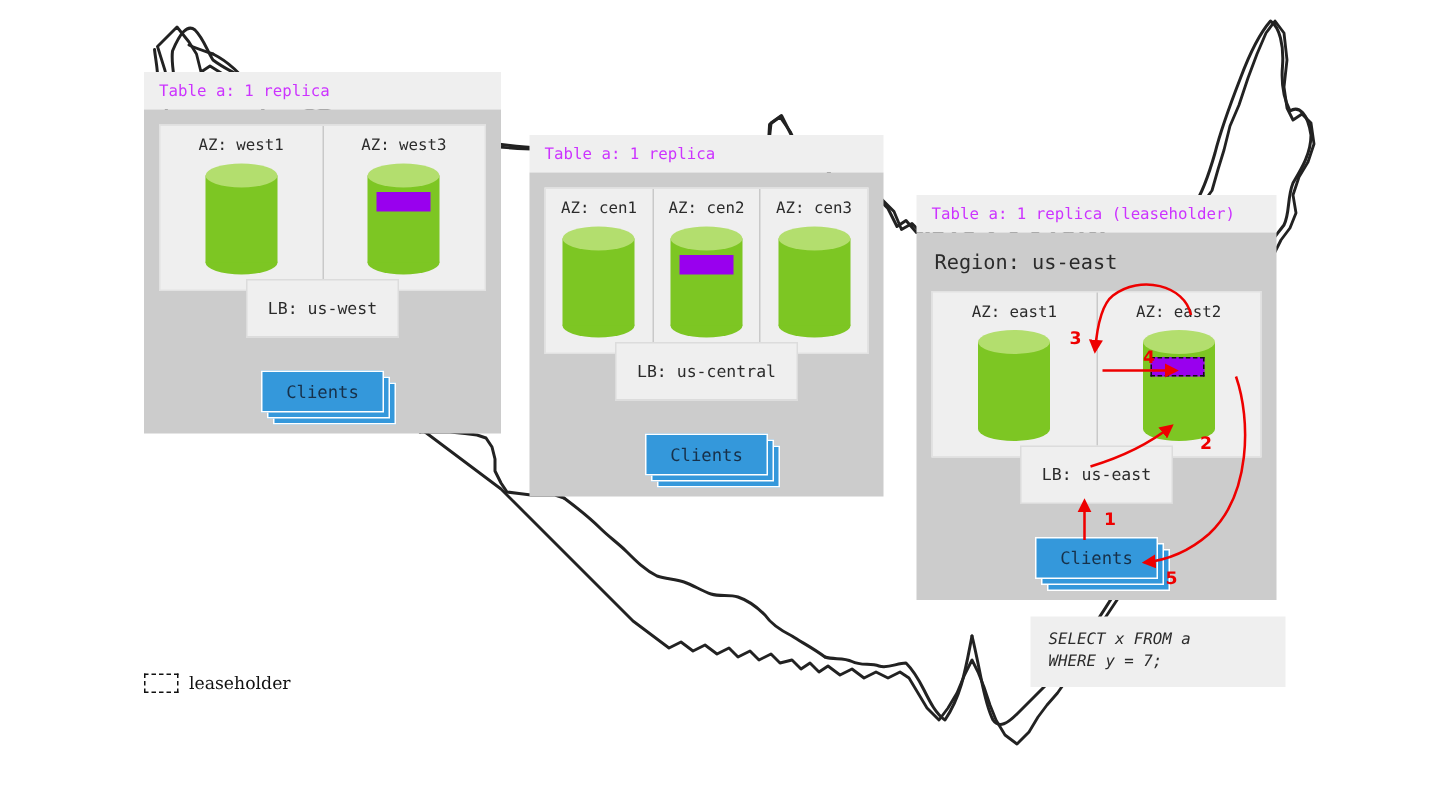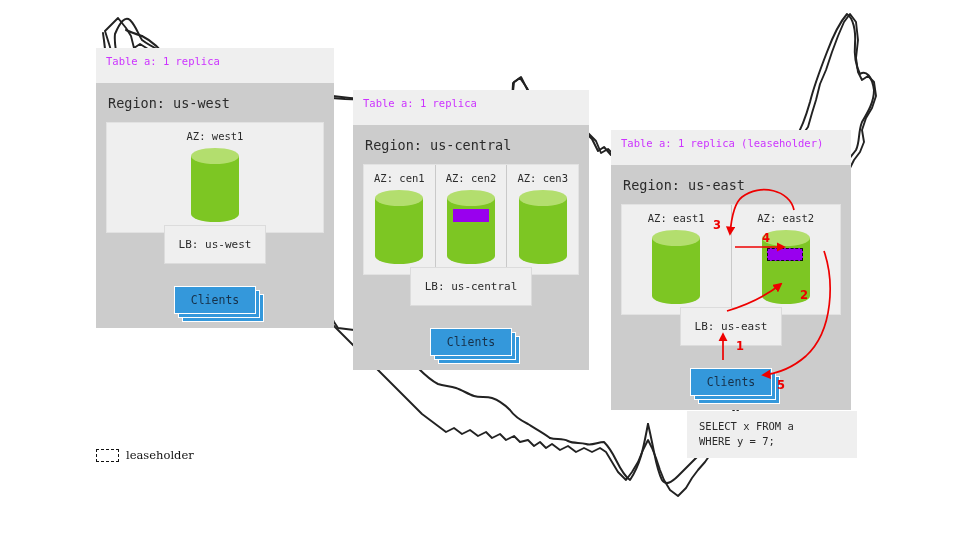--- a/index.html
+++ b/index.html
@@ -12,21 +12,21 @@
   }
   #stage{position:absolute;inset:0;width:960px;height:540px;}
 
   
   #map{position:absolute;left:0;top:0;width:960px;height:540px;z-index:0;}
 
   
   .region{position:absolute;z-index:2;}
   .region-header{
     background:#efefef;
-    padding:7px 10px 16px 10px;
+    padding:7px 10px 6px 10px;
     font-size:10.5px;
     color:#cc33ff;
     letter-spacing:0px;
     white-space:nowrap;
   }
   .region-body{
     background:#cccccc;
     padding:10px 10px 14px 10px;
   }
   .region-title{
@@ -261,44 +261,51 @@
                C198 120 192 106 186 94 C180 82 174 70 168 60
                C160 48 150 40 142 36"></path>
 
       <path d="M142 36 C136 34 130 32 126 30"></path>
     </g>
   </svg>
 
   <div class="region" id="region-us-west" style="left:96px;top:48px;width:238px;">
     <div class="region-header">Table a: 1 replica</div>
     <div class="region-body">
-      <div class="region-title">Region: us-west</div>
       <div class="az-row">
         <div class="az">
           <div class="az-label">AZ: west1</div>
           <div class="cyl">
             <div class="bottom"></div>
             <div class="body"></div>
             <div class="top"></div>
+          </div>
+        </div>
+        <div class="az">
+          <div class="az-label">AZ: west3</div>
+          <div class="cyl">
+            <div class="bottom"></div>
+            <div class="body"></div>
+            <div class="top"></div>
+            <div class="lease"></div>
           </div>
         </div>
       </div>
       <div class="lb">LB: us-west</div>
       <div class="clients-wrap">
         <span class="sh" style="left:8px;top:8px;right:-8px;bottom:-8px;"></span>
         <span class="sh" style="left:4px;top:4px;right:-4px;bottom:-4px;"></span>
         <div class="clients">Clients</div>
       </div>
     </div>
   </div>
 
   <div class="region" id="region-us-central" style="left:353px;top:90px;width:236px;">
     <div class="region-header">Table a: 1 replica</div>
     <div class="region-body">
-      <div class="region-title">Region: us-central</div>
       <div class="az-row">
         <div class="az">
           <div class="az-label">AZ: cen1</div>
           <div class="cyl">
             <div class="bottom"></div>
             <div class="body"></div>
             <div class="top"></div>
           </div>
         </div>
         <div class="az">
@@ -353,21 +360,21 @@
       </div>
       <div class="lb">LB: us-east</div>
       <div class="clients-wrap">
         <span class="sh" style="left:8px;top:8px;right:-8px;bottom:-8px;"></span>
         <span class="sh" style="left:4px;top:4px;right:-4px;bottom:-4px;"></span>
         <div class="clients">Clients</div>
       </div>
     </div>
   </div>
 
-  <div class="sql-box" style="left:687px;top:411px;width:146px;">SELECT x FROM a
+  <div class="sql-box" style="left:687px;top:411px;width:146px;font-style:italic;">SELECT x FROM a
 WHERE y = 7;</div>
 
   <svg id="arrows" viewBox="0 0 960 540">
     <defs>
       <marker id="ah" viewBox="0 0 10 10" refX="8" refY="5" markerWidth="5.5" markerHeight="5.5" orient="auto-start-reverse">
         <path d="M 0 0 L 10 5 L 0 10 z" fill="#ee0000"></path>
       </marker>
     </defs>
     <g fill="none" stroke="#ee0000" stroke-width="1.7">
 

